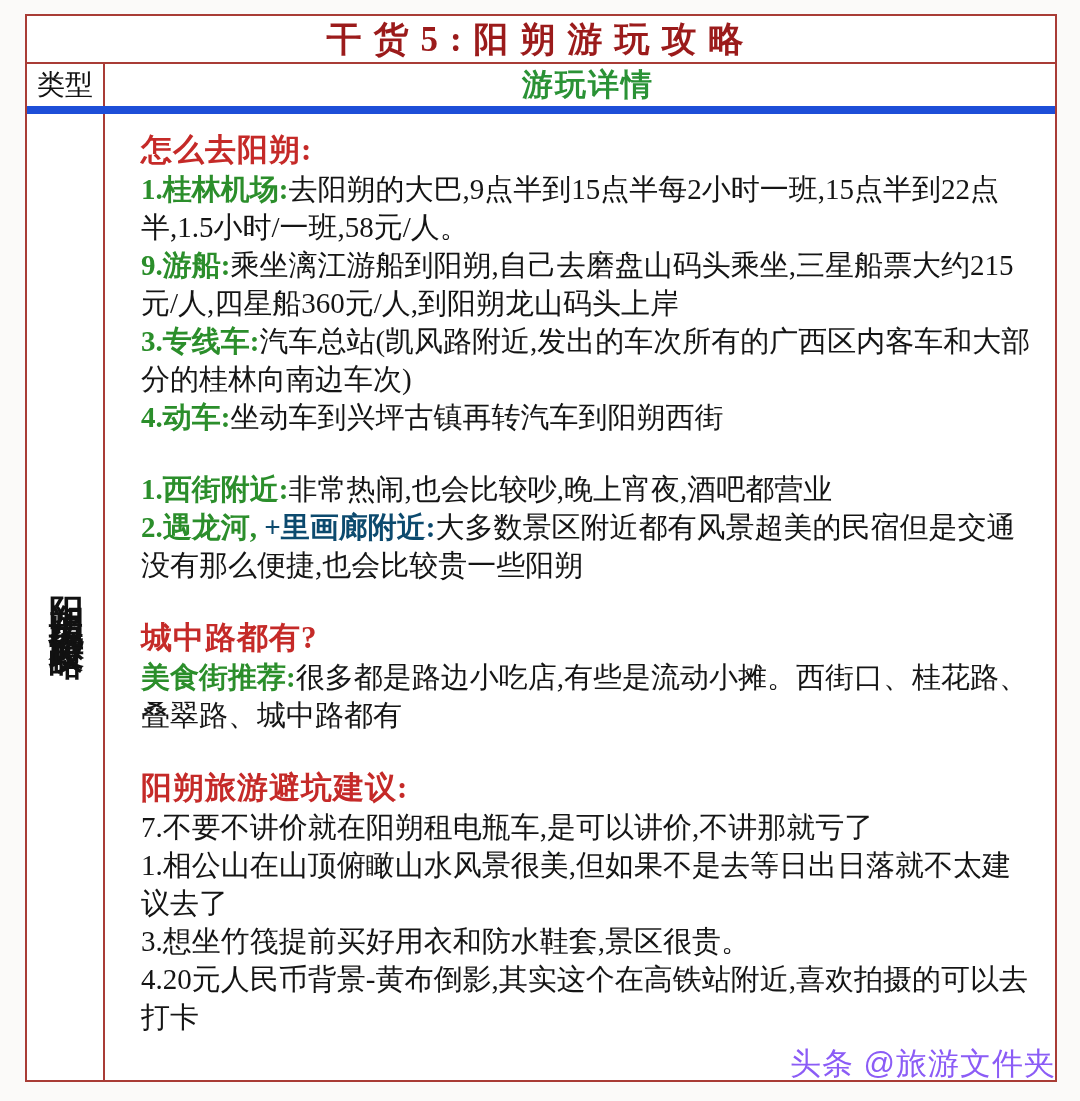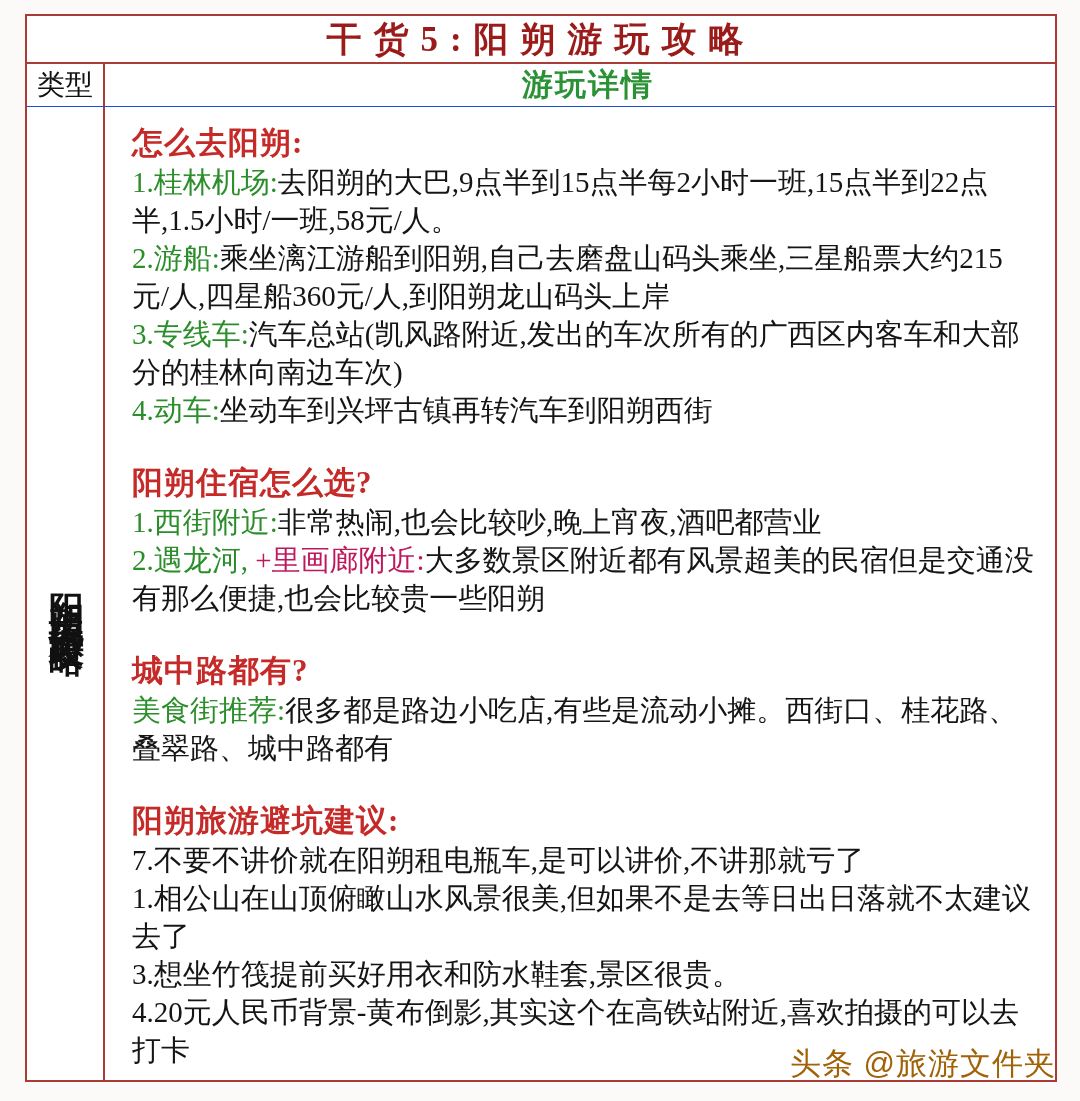--- a/index.html
+++ b/index.html
@@ -7,47 +7,47 @@
        font-family:"Liberation Serif","DejaVu Serif",serif;color:#141414;}
 
   .table{position:absolute;left:25px;top:14px;width:1032px;height:1068px;
          background:#ffffff;border:2px solid #a93c36;box-sizing:border-box;
          display:flex;flex-direction:column;}
 
   .row-title{height:46px;flex:0 0 46px;display:flex;align-items:center;justify-content:center;
              border-bottom:2px solid #a93c36;}
   .title-text{color:#9b1b1b;font-weight:bold;font-size:35px;letter-spacing:12px;}
 
-  .row-header{height:42px;flex:0 0 42px;display:flex;border-bottom:1px solid #1d4ed8;gap:16px;}
+  .row-header{height:42px;flex:0 0 42px;display:flex;border-bottom:8px solid #1d4ed8;gap:16px;}
   .hcell-left{width:76px;flex:0 0 76px;border-right:2px solid #a93c36;
               display:flex;align-items:center;justify-content:center;
               font-size:28px;color:#111;}
   .hcell-right{flex:1;display:flex;align-items:center;justify-content:center;}
   .hcell-right .txt{color:#2a9235;font-weight:bold;font-size:31px;
                     font-family:"Liberation Sans","DejaVu Sans",sans-serif;letter-spacing:2px;}
 
   .row-content{flex:1;display:flex;min-height:0;}
   .ccell-left{width:76px;flex:0 0 76px;border-right:2px solid #a93c36;
               display:flex;align-items:center;justify-content:center;}
   .side-label{writing-mode:vertical-rl;text-orientation:upright;
               font-weight:bold;font-size:35px;letter-spacing:7px;color:#111;}
 
-  .ccell-right{flex:1;padding:12px 18px 0 16px;box-sizing:border-box;overflow:hidden;margin-left:11px;}
+  .ccell-right{flex:1;padding:12px 18px 0 36px;box-sizing:border-box;overflow:hidden;}
 
   .section{margin-top:34px;}
   .section:first-child{margin-top:4px;}
   .heading{color:#c52a28;font-weight:bold;font-size:31px;line-height:40px;letter-spacing:1px;}
   .item{font-size:29px;line-height:38px;color:#151515;}
-  .label{font-weight:normal;}
+  .label{font-weight:bold;}
   .label.green{color:#2b8e2b;}
-  .label.black{color:#be185d;}
+  .label.black{color:#0c4a6e;}
 
   .watermark{position:absolute;right:24px;bottom:16px;
              font-family:"Liberation Sans","DejaVu Sans",sans-serif;
-             font-size:31px;color:#a16207;letter-spacing:1px;
+             font-size:31px;color:#8b5cf6;letter-spacing:1px;
              text-shadow:1px 1px 0 #ffffff,-1px -1px 0 #ffffff,1px -1px 0 #ffffff,-1px 1px 0 #ffffff;}
 </style>
 </head>
 <body>
 
 <div class="table">
 
   <div class="row-title">
     <div class="title-text">干货5:阳朔游玩攻略</div>
   </div>
@@ -60,26 +60,25 @@
   </div>
 
   <div class="row-content">
     <div class="ccell-left">
       <div class="side-label">阳朔境内旅游攻略</div>
     </div>
     <div class="ccell-right">
         <div class="section">
           <div class="heading">怎么去阳朔:</div>
           <div class="item"><span class="label green">1.桂林机场:</span>去阳朔的大巴,9点半到15点半每2小时一班,15点半到22点半,1.5小时/一班,58元/人。</div>
-          <div class="item"><span class="label green">2.游船:</span>乘坐漓江游船到阳朔,自己去磨盘山码头乘坐,三星船票大约215元/人,四星船360元/人,到阳朔龙山码头上岸</div>
+          <div class="item"><span class="label green">9.游船:</span>乘坐漓江游船到阳朔,自己去磨盘山码头乘坐,三星船票大约215元/人,四星船360元/人,到阳朔龙山码头上岸</div>
           <div class="item"><span class="label green">3.专线车:</span>汽车总站(凯风路附近,发出的车次所有的广西区内客车和大部分的桂林向南边车次)</div>
           <div class="item"><span class="label green">4.动车:</span>坐动车到兴坪古镇再转汽车到阳朔西街</div>
         </div>
         <div class="section">
-          <div class="heading">阳朔住宿怎么选?</div>
           <div class="item"><span class="label green">1.西街附近:</span>非常热闹,也会比较吵,晚上宵夜,酒吧都营业</div>
           <div class="item"><span class="label green">2.遇龙河,</span><span class="label black"> +里画廊附近:</span>大多数景区附近都有风景超美的民宿但是交通没有那么便捷,也会比较贵一些阳朔</div>
         </div>
         <div class="section">
           <div class="heading">城中路都有?</div>
           <div class="item"><span class="label green">美食街推荐:</span>很多都是路边小吃店,有些是流动小摊。西街口、桂花路、叠翠路、城中路都有</div>
         </div>
         <div class="section">
           <div class="heading">阳朔旅游避坑建议:</div>
           <div class="item">7.不要不讲价就在阳朔租电瓶车,是可以讲价,不讲那就亏了</div>

